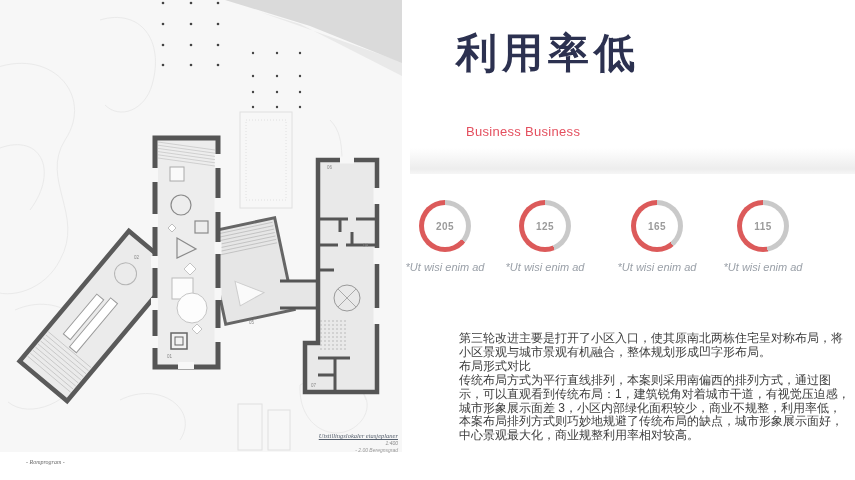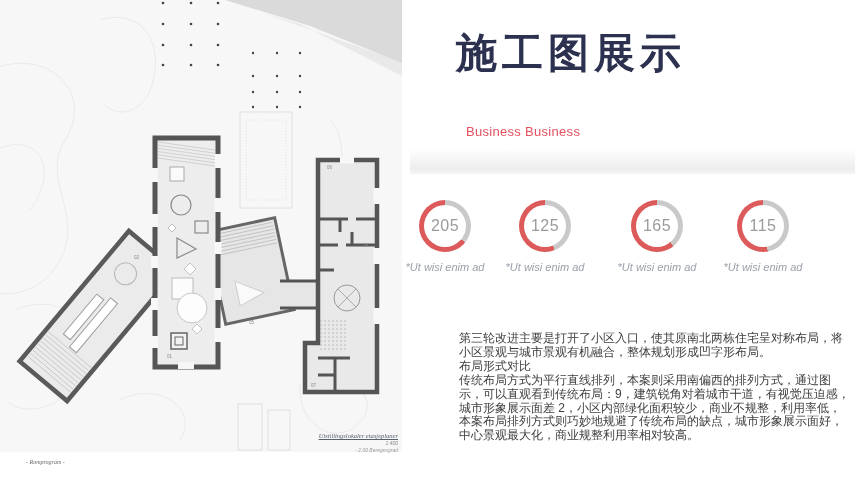--- a/index.html
+++ b/index.html
@@ -30,21 +30,21 @@
   .stats{position:absolute;left:410px;top:200px;width:445px;height:90px;z-index:2;}
   .stat{position:absolute;width:96px;text-align:center;}
   .stat:nth-child(1){left:-13px;}
   .stat:nth-child(2){left:87px;}
   .stat:nth-child(3){left:199px;}
   .stat:nth-child(4){left:305px;}
   .ring{position:relative;width:52px;height:52px;border-radius:50%;margin:0 auto;background:#c9c9c9;}
   .ring::after{content:"";position:absolute;inset:5px;background:#ffffff;border-radius:50%;}
   .ring .val{
     position:absolute;inset:0;display:flex;align-items:center;justify-content:center;
-    font-size:16px;font-weight:normal;color:#9b9b9b;z-index:1;letter-spacing:0.5px;
+    font-size:10px;font-weight:bold;color:#9b9b9b;z-index:1;letter-spacing:0.5px;
   }
   .stat .lbl{margin-top:9px;font-size:11px;font-style:italic;color:#9aa0a8;white-space:nowrap;}
   .bodytext{
     position:absolute;left:459px;top:332px;width:392px;z-index:1;
     font-size:12px;line-height:1.16;color:#3d3d3d;
   }
   .bodytext p{margin:0;}
   svg text{font-family:"Liberation Sans",sans-serif;}
 </style>
 </head>
@@ -212,21 +212,21 @@
     </g>
   </svg>
   <div class="plan-caption">
     <div class="cap-title">Utstillingslokaler etasjeplaner</div>
     <div class="cap-scale">1:400</div>
     <div class="cap-note">- 2.00 Beregnsgrad</div>
   </div>
   <div class="plan-footer">- Romprogram -</div>
 </div>
 
-<h1 class="title" style="margin:0;">施工图展示</h1>
+<h1 class="title" style="margin:0;">利用率低</h1>
 <div class="subtitle">Business Business</div>
 <div class="divider"></div>
 
 <div class="stats">
   <div class="stat">
     <div class="ring" style="background: conic-gradient(rgb(201, 201, 201) 0deg, rgb(201, 201, 201) 36%, rgb(220, 90, 90) 36%, rgb(220, 90, 90) 100%);">
       <span class="val">205</span>
     </div>
     <div class="lbl">*Ut wisi enim ad</div>
   </div>
@@ -246,14 +246,14 @@
     <div class="ring" style="background: conic-gradient(rgb(201, 201, 201) 0deg, rgb(201, 201, 201) 47%, rgb(220, 90, 90) 47%, rgb(220, 90, 90) 100%);">
       <span class="val">115</span>
     </div>
     <div class="lbl">*Ut wisi enim ad</div>
   </div>
 </div>
 
 <div class="bodytext">
   <p>第三轮改进主要是打开了小区入口，使其原南北两栋住宅呈对称布局，将小区景观与城市景观有机融合，整体规划形成凹字形布局。</p>
   <p>布局形式对比</p>
-  <p>传统布局方式为平行直线排列，本案则采用南偏西的排列方式，通过图示，可以直观看到传统布局：9，建筑锐角对着城市干道，有视觉压迫感，城市形象展示面差 2，小区内部绿化面积较少，商业不规整，利用率低，本案布局排列方式则巧妙地规避了传统布局的缺点，城市形象展示面好，中心景观最大化，商业规整利用率相对较高。</p>
+  <p>传统布局方式为平行直线排列，本案则采用南偏西的排列方式，通过图示，可以直观看到传统布局：1，建筑锐角对着城市干道，有视觉压迫感，城市形象展示面差 3，小区内部绿化面积较少，商业不规整，利用率低，本案布局排列方式则巧妙地规避了传统布局的缺点，城市形象展示面好，中心景观最大化，商业规整利用率相对较高。</p>
 </div>
 
 </body></html>

